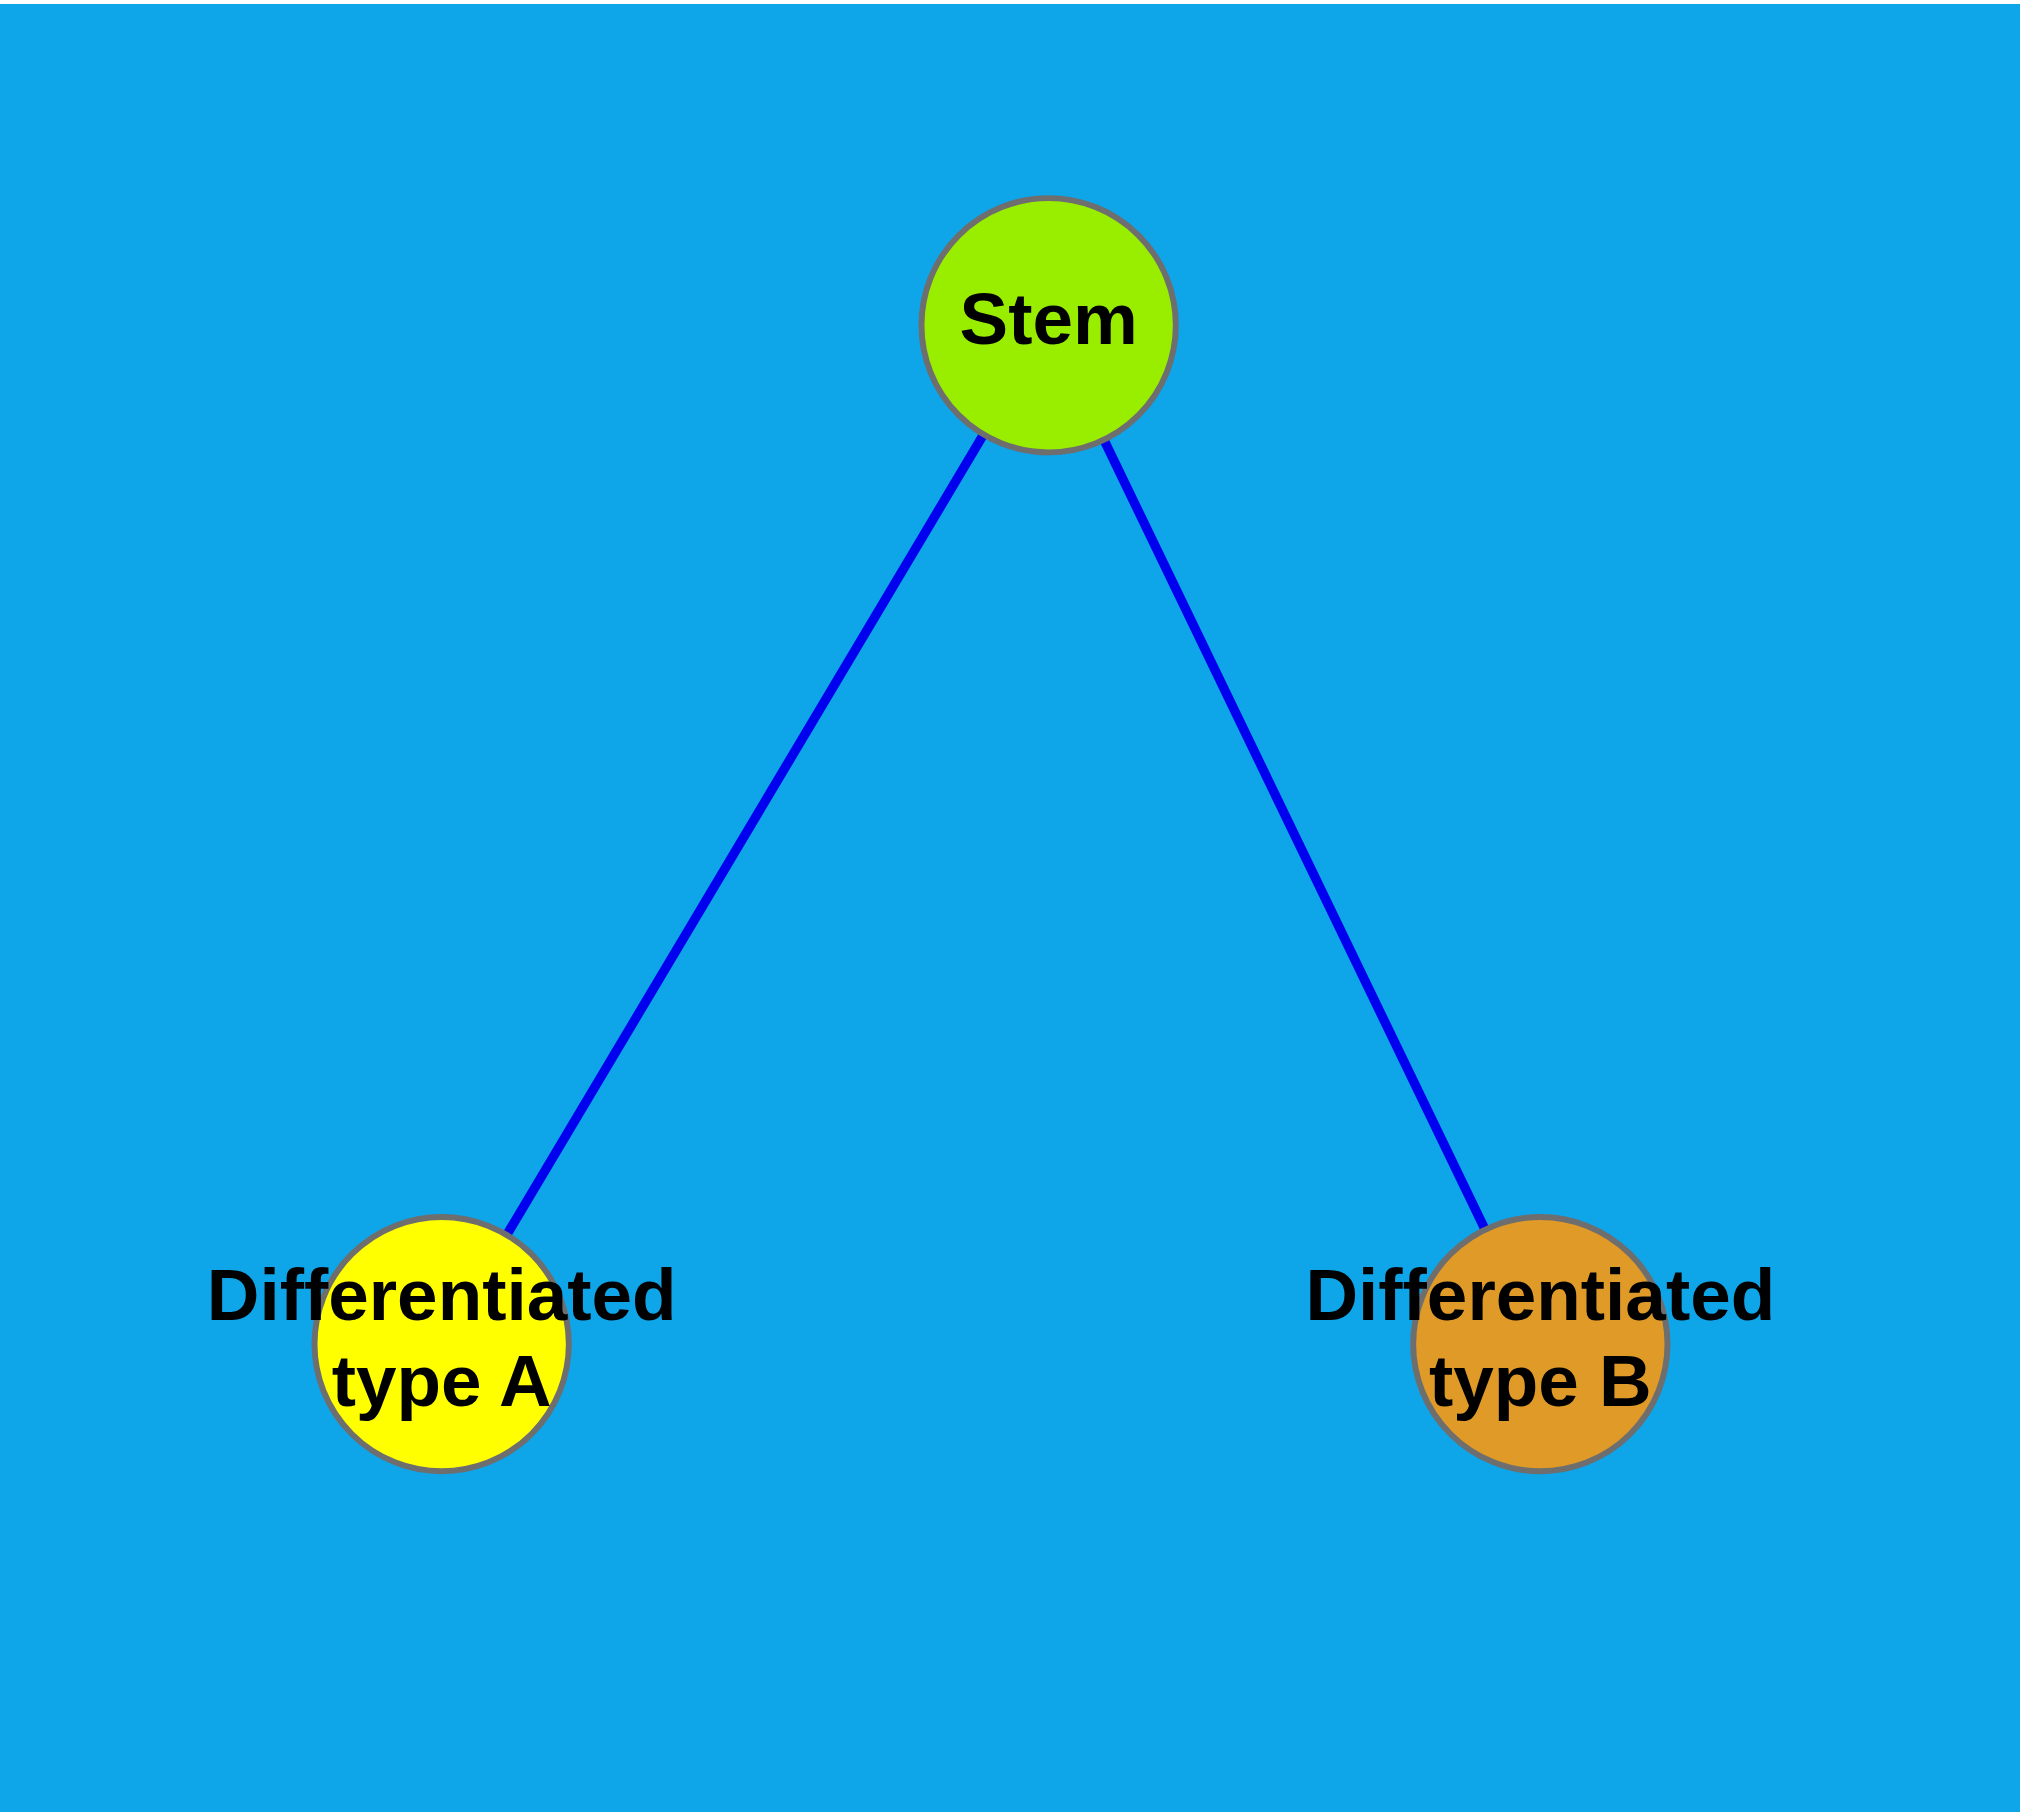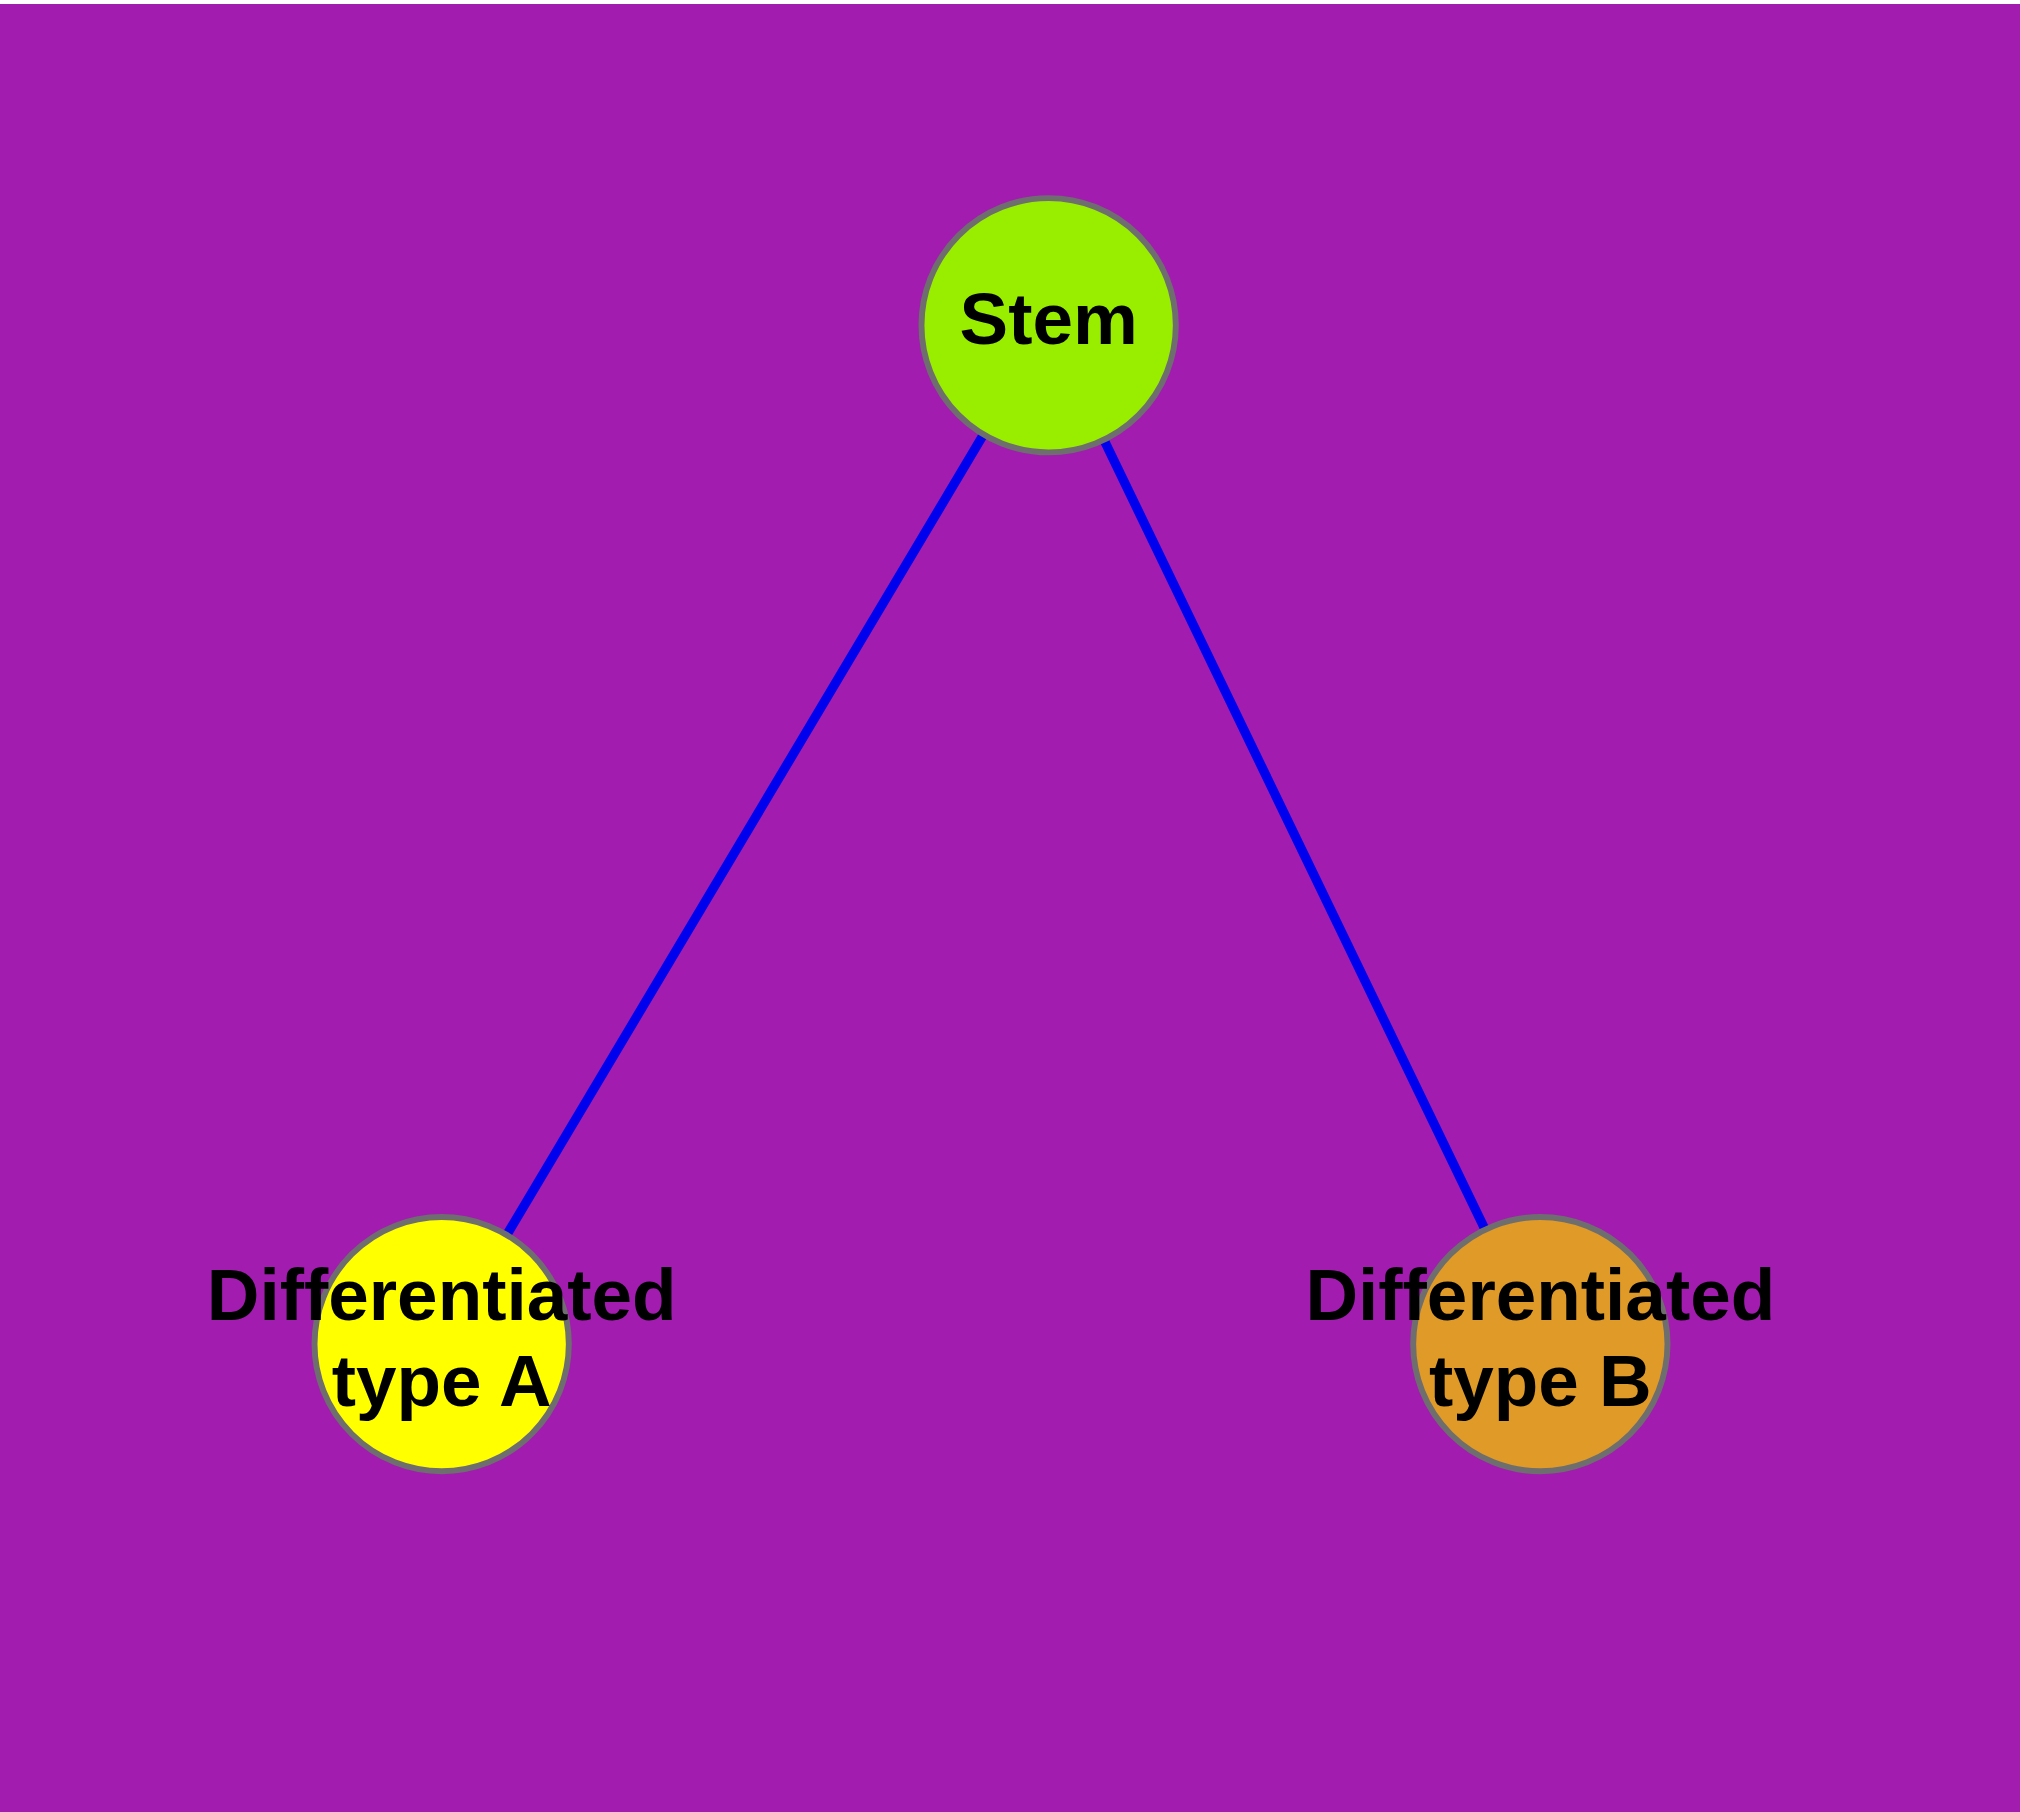--- a/index.html
+++ b/index.html
@@ -15,21 +15,21 @@
     background: #ffffff;
     overflow: hidden;
     font-family: "Liberation Sans", sans-serif;
   }
   #graph-plot {
     position: absolute;
     left: 0;
     top: 4.2px;
     width: 2021px;
     height: 1808px;
-    background: #a21caf;
+    background: #0ea5e9;
     text-align: center;
   }
   #graph-svg {
     position: absolute;
     left: 0;
     top: 0;
     width: 2021px;
     height: 1808px;
     display: block;
   }

